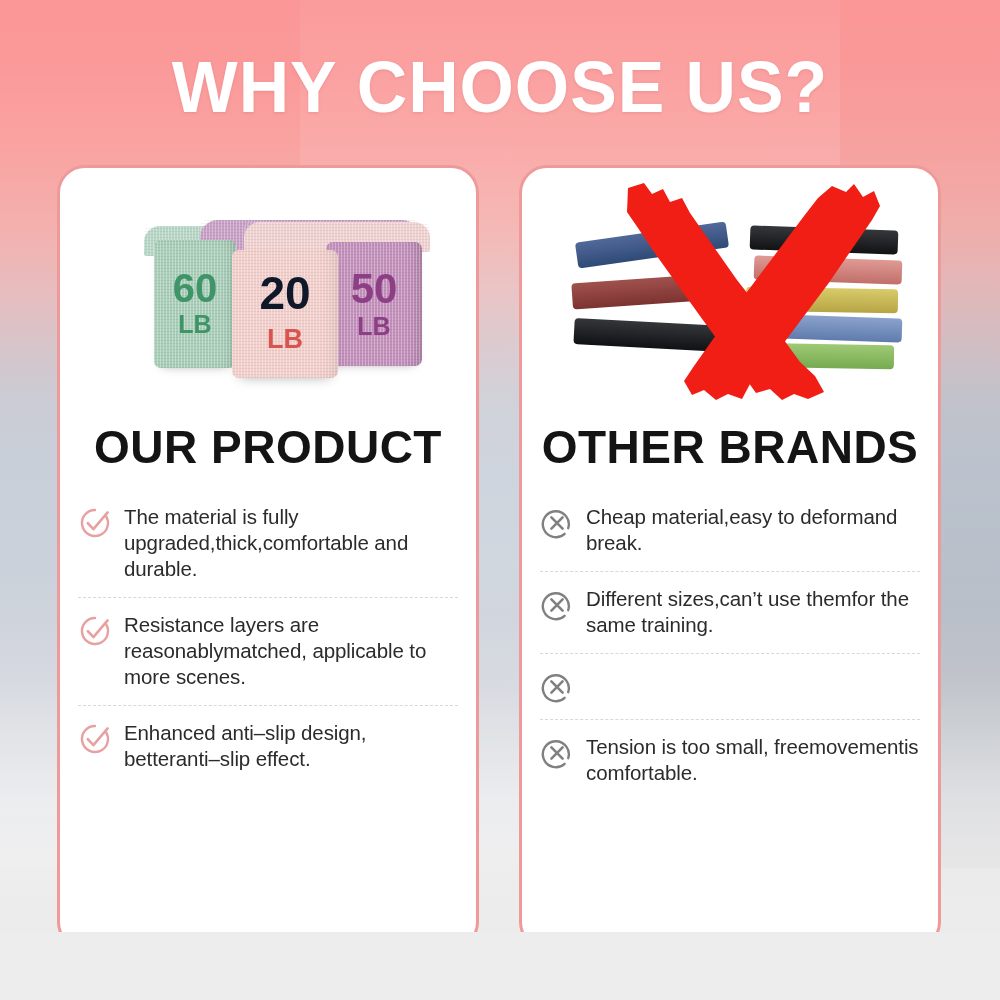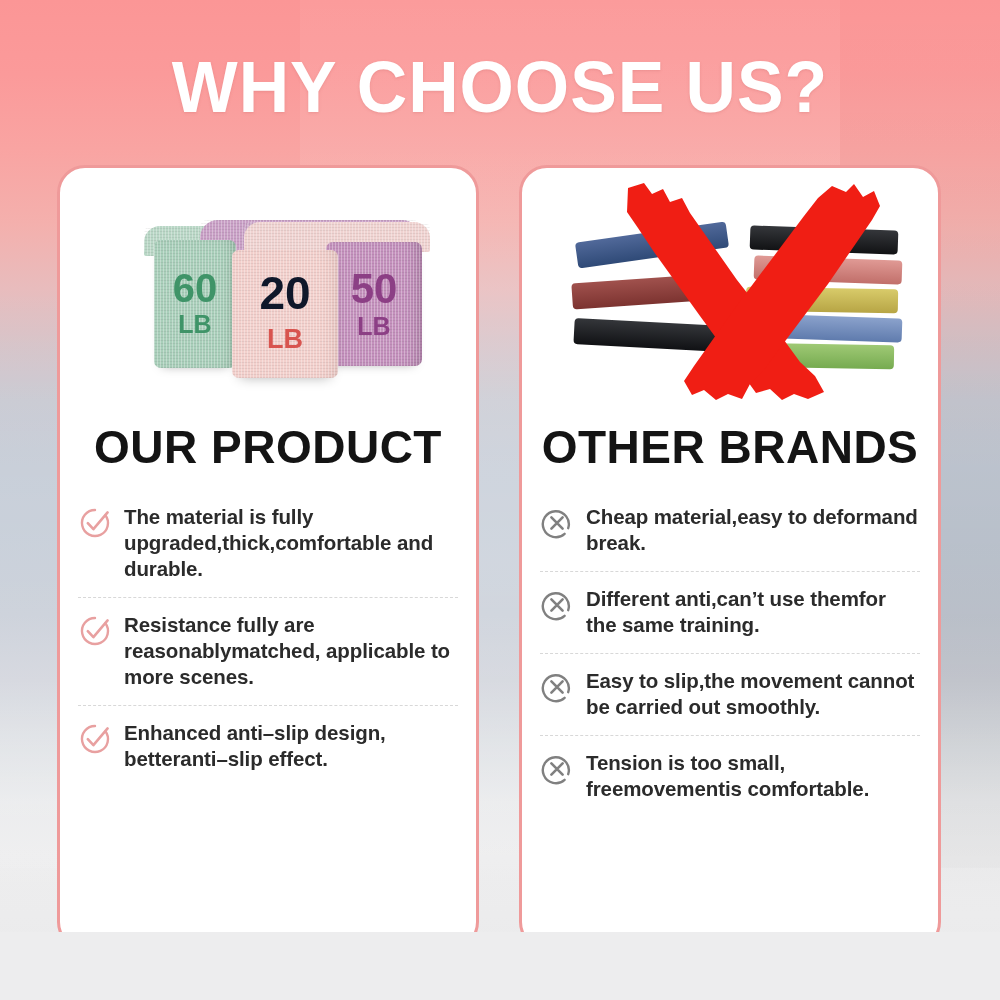--- a/index.html
+++ b/index.html
@@ -107,21 +107,20 @@
   }
 
   
   .features {
     margin: 16px 18px 0 18px;
   }
   .feature {
     display: flex;
     align-items: flex-start;
     padding: 14px 0 15px 0;
-    font-weight: bold;
   }
   .feature + .feature {
     border-top: 1px dashed #d8d8d8;
   }
   .feature-icon {
     flex: 0 0 auto;
     width: 34px;
     height: 34px;
     margin-right: 12px;
     margin-top: 2px;
@@ -240,21 +239,21 @@
         <span class="feature-text">The material is fully upgraded,thick,comfortable and durable.</span>
       </div>
 
       <div class="feature">
         <span class="feature-icon">
           <svg viewBox="0 0 34 34">
             <path d="M27.4 9.2 A13 13 0 1 1 17 4" fill="none" stroke="#e8a0a0" stroke-width="2.4" stroke-linecap="round"></path>
             <path d="M9.8 17.2 L15.4 23.2 L29.6 6.4" fill="none" stroke="#e8a0a0" stroke-width="2.6" stroke-linecap="round" stroke-linejoin="round"></path>
           </svg>
         </span>
-        <span class="feature-text">Resistance fully are reasonablymatched, applicable to more scenes.</span>
+        <span class="feature-text">Resistance layers are reasonablymatched, applicable to more scenes.</span>
       </div>
 
       <div class="feature">
         <span class="feature-icon">
           <svg viewBox="0 0 34 34">
             <path d="M27.4 9.2 A13 13 0 1 1 17 4" fill="none" stroke="#e8a0a0" stroke-width="2.4" stroke-linecap="round"></path>
             <path d="M9.8 17.2 L15.4 23.2 L29.6 6.4" fill="none" stroke="#e8a0a0" stroke-width="2.6" stroke-linecap="round" stroke-linejoin="round"></path>
           </svg>
         </span>
         <span class="feature-text">Enhanced anti–slip design, betteranti–slip effect.</span>
@@ -309,31 +308,30 @@
         <span class="feature-text">Cheap material,easy to deformand break.</span>
       </div>
 
       <div class="feature">
         <span class="feature-icon">
           <svg viewBox="0 0 34 34">
             <path d="M24.6 27.8 A13 13 0 1 1 28.2 22.2" fill="none" stroke="#808080" stroke-width="2.4" stroke-linecap="round"></path>
             <path d="M11.4 11.4 L22.6 22.6 M22.6 11.4 L11.4 22.6" fill="none" stroke="#808080" stroke-width="2.6" stroke-linecap="round"></path>
           </svg>
         </span>
-        <span class="feature-text">Different anti,can’t use themfor the same training.</span>
+        <span class="feature-text">Different sizes,can’t use themfor the same training.</span>
       </div>
 
       <div class="feature">
         <span class="feature-icon">
           <svg viewBox="0 0 34 34">
             <path d="M24.6 27.8 A13 13 0 1 1 28.2 22.2" fill="none" stroke="#808080" stroke-width="2.4" stroke-linecap="round"></path>
             <path d="M11.4 11.4 L22.6 22.6 M22.6 11.4 L11.4 22.6" fill="none" stroke="#808080" stroke-width="2.6" stroke-linecap="round"></path>
           </svg>
         </span>
-        <span class="feature-text">Easy to slip,the movement cannot be carried out smoothly.</span>
       </div>
 
       <div class="feature">
         <span class="feature-icon">
           <svg viewBox="0 0 34 34">
             <path d="M24.6 27.8 A13 13 0 1 1 28.2 22.2" fill="none" stroke="#808080" stroke-width="2.4" stroke-linecap="round"></path>
             <path d="M11.4 11.4 L22.6 22.6 M22.6 11.4 L11.4 22.6" fill="none" stroke="#808080" stroke-width="2.6" stroke-linecap="round"></path>
           </svg>
         </span>
         <span class="feature-text">Tension is too small, freemovementis comfortable.</span>

